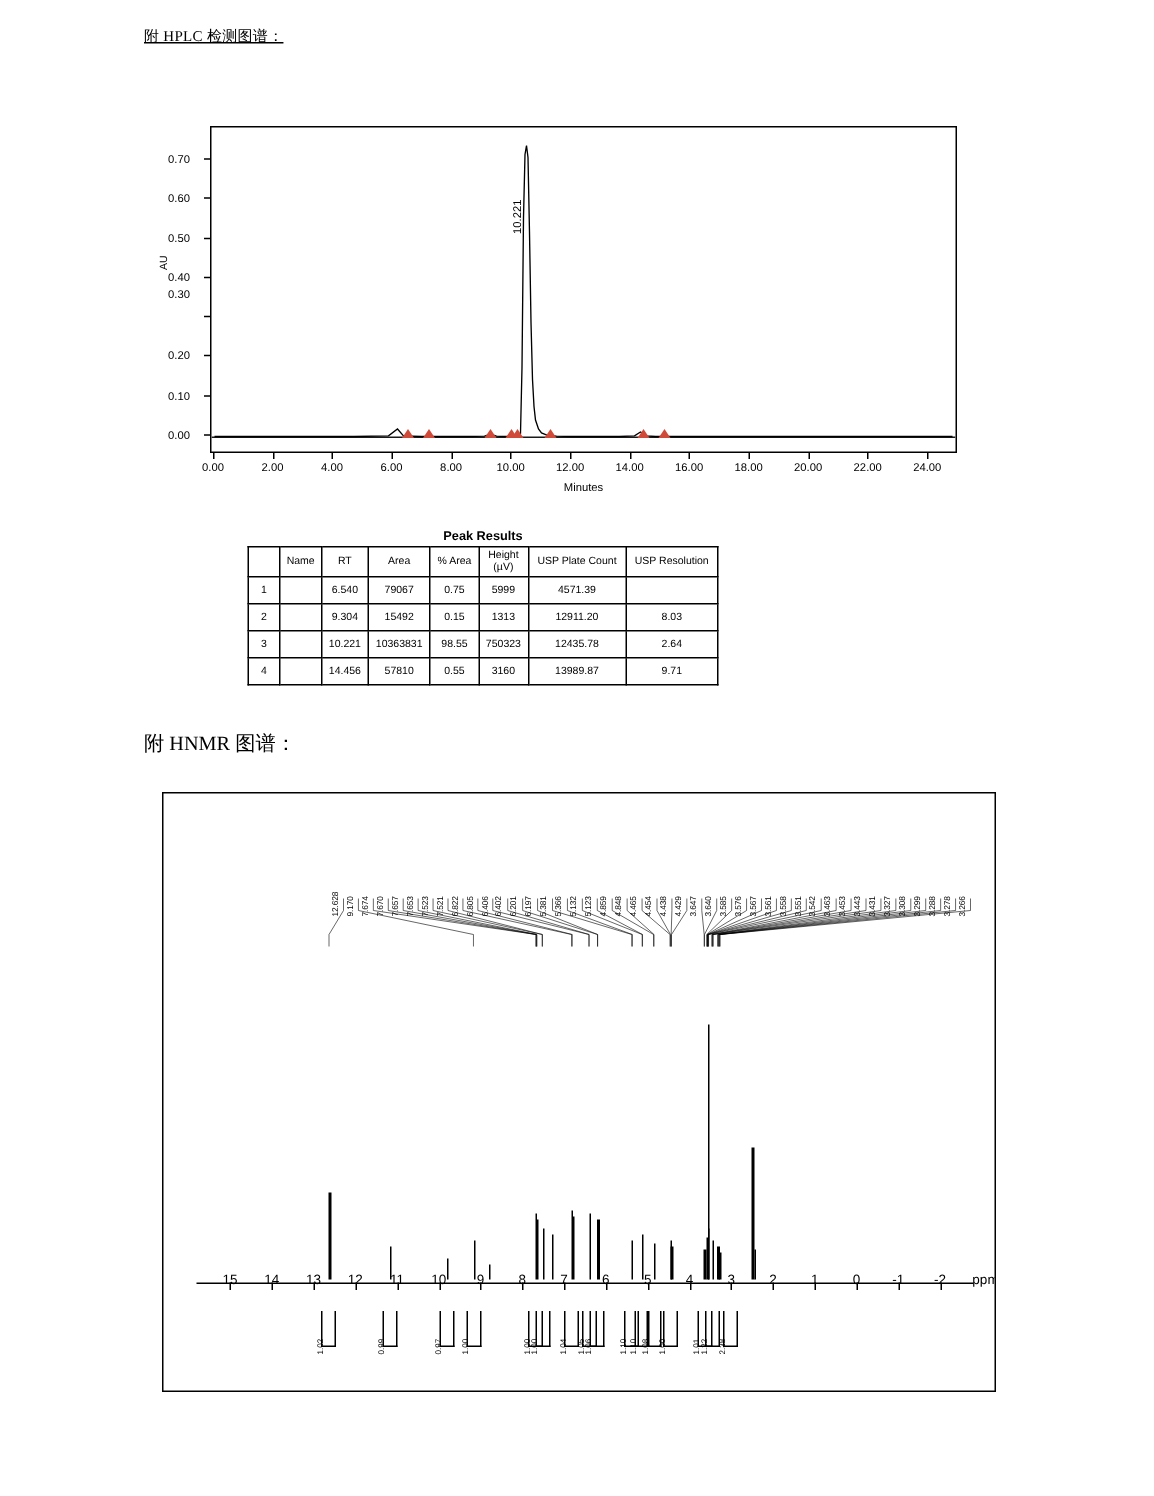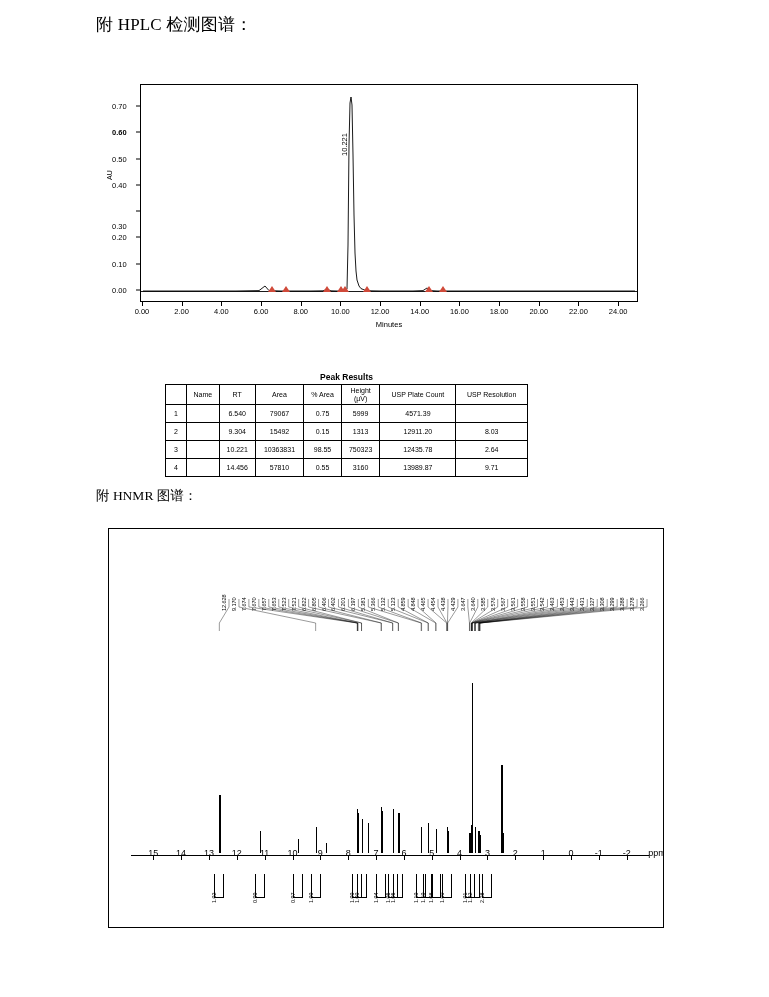--- a/index.html
+++ b/index.html
@@ -22,24 +22,25 @@
   }
 
   
   .head-block {
     position: absolute;
     left: 96px;
     top: 14px;
     width: 620px;
   }
   .head-line {
-    font-size: 17px;
+    font-size: 10px;
     line-height: 21px;
     white-space: pre;
     letter-spacing: 0.2px;
+    text-decoration: underline;
   }
 
   
   .hplc-wrap {
     position: absolute;
     left: 112px;
     top: 80px;
     width: 540px;
     height: 260px;
   }
@@ -131,22 +132,22 @@
     left: 0;
     right: 0;
     height: 1px;
     background: #1a1a1a;
   }
 
   
   .peak-results {
     position: absolute;
     left: 165px;
-    top: 372px;
-    width: 363px;
+    top: 352px;
+    width: 314px;
   }
   .pr-title {
     text-align: center;
     font-family: "Liberation Sans", sans-serif;
     font-weight: bold;
     font-size: 8.5px;
     margin-bottom: 2px;
   }
   table.pr {
     border-collapse: collapse;
@@ -301,27 +302,27 @@
         <div class="xtick" style="left: 398.8px;"></div>
         <div class="xlab" style="left: 398.8px;">20.00</div>
         <div class="xtick" style="left: 438.48px;"></div>
         <div class="xlab" style="left: 438.48px;">22.00</div>
         <div class="xtick" style="left: 478.16px;"></div>
         <div class="xlab" style="left: 478.16px;">24.00</div>
       </div>
     <div id="hplc-yticks">
         <div class="ytick" style="top: 26px; right: auto; left: 0px; position: absolute; transform: translateY(-50%);">0.70</div>
         <div class="ytick-mark" style="left: 24px; top: 26px;"></div>
-        <div class="ytick" style="top: 52.2857px; right: auto; left: 0px; position: absolute; transform: translateY(-50%); font-weight: bold;">0.60</div>
+        <div class="ytick" style="top: 52.2857px; right: auto; left: 0px; position: absolute; transform: translateY(-50%);">0.60</div>
         <div class="ytick-mark" style="left: 24px; top: 52.2857px;"></div>
         <div class="ytick" style="top: 78.5714px; right: auto; left: 0px; position: absolute; transform: translateY(-50%);">0.50</div>
         <div class="ytick-mark" style="left: 24px; top: 78.5714px;"></div>
         <div class="ytick" style="top: 104.857px; right: auto; left: 0px; position: absolute; transform: translateY(-50%);">0.40</div>
         <div class="ytick-mark" style="left: 24px; top: 104.857px;"></div>
-        <div class="ytick" style="top: 146px; right: auto; left: 0px; position: absolute; transform: translateY(-50%);">0.30</div>
+        <div class="ytick" style="top: 116px; right: auto; left: 0px; position: absolute; transform: translateY(-50%);">0.30</div>
         <div class="ytick-mark" style="left: 24px; top: 131.143px;"></div>
         <div class="ytick" style="top: 157.429px; right: auto; left: 0px; position: absolute; transform: translateY(-50%);">0.20</div>
         <div class="ytick-mark" style="left: 24px; top: 157.429px;"></div>
         <div class="ytick" style="top: 183.714px; right: auto; left: 0px; position: absolute; transform: translateY(-50%);">0.10</div>
         <div class="ytick-mark" style="left: 24px; top: 183.714px;"></div>
         <div class="ytick" style="top: 210px; right: auto; left: 0px; position: absolute; transform: translateY(-50%);">0.00</div>
         <div class="ytick-mark" style="left: 24px; top: 210px;"></div>
       </div>
     <div id="hplc-markers">
         <div class="peak-marker" style="left: 155.754px; top: 206px;"></div>

